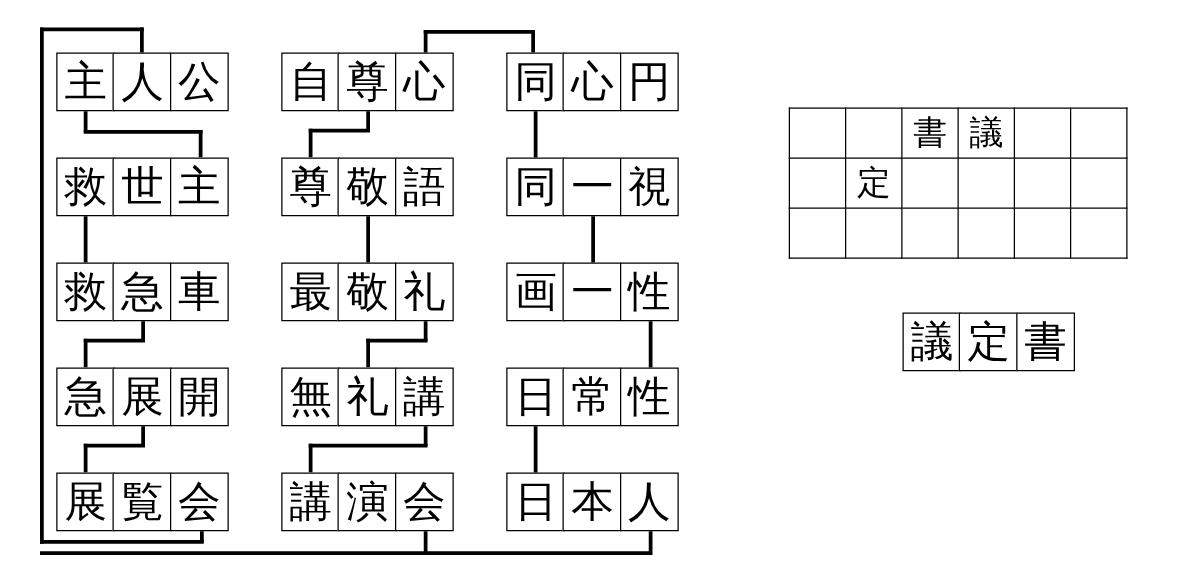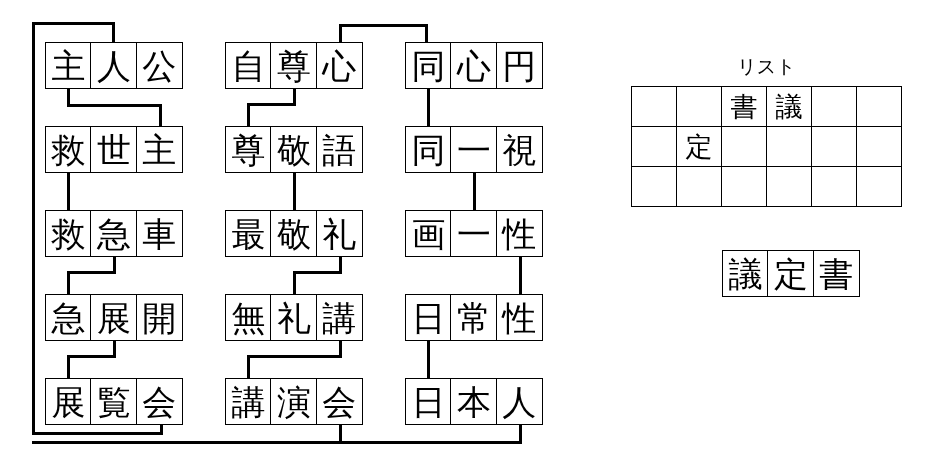--- a/index.html
+++ b/index.html
@@ -159,21 +159,20 @@
     <div class="cell">常</div>
     <div class="cell">性</div>
   </div>
   <div class="word" style="left:405px;top:378px;">
     <div class="cell">日</div>
     <div class="cell">本</div>
     <div class="cell">人</div>
   </div>
 
   <div id="list-wrap" style="left:631px;top:86px;">
-    <div id="list-title">リスト</div>
     <table class="grid">
       <tbody>
         <tr>
           <td></td>
           <td></td>
           <td>書</td>
           <td>議</td>
           <td></td>
           <td></td>
         </tr>

